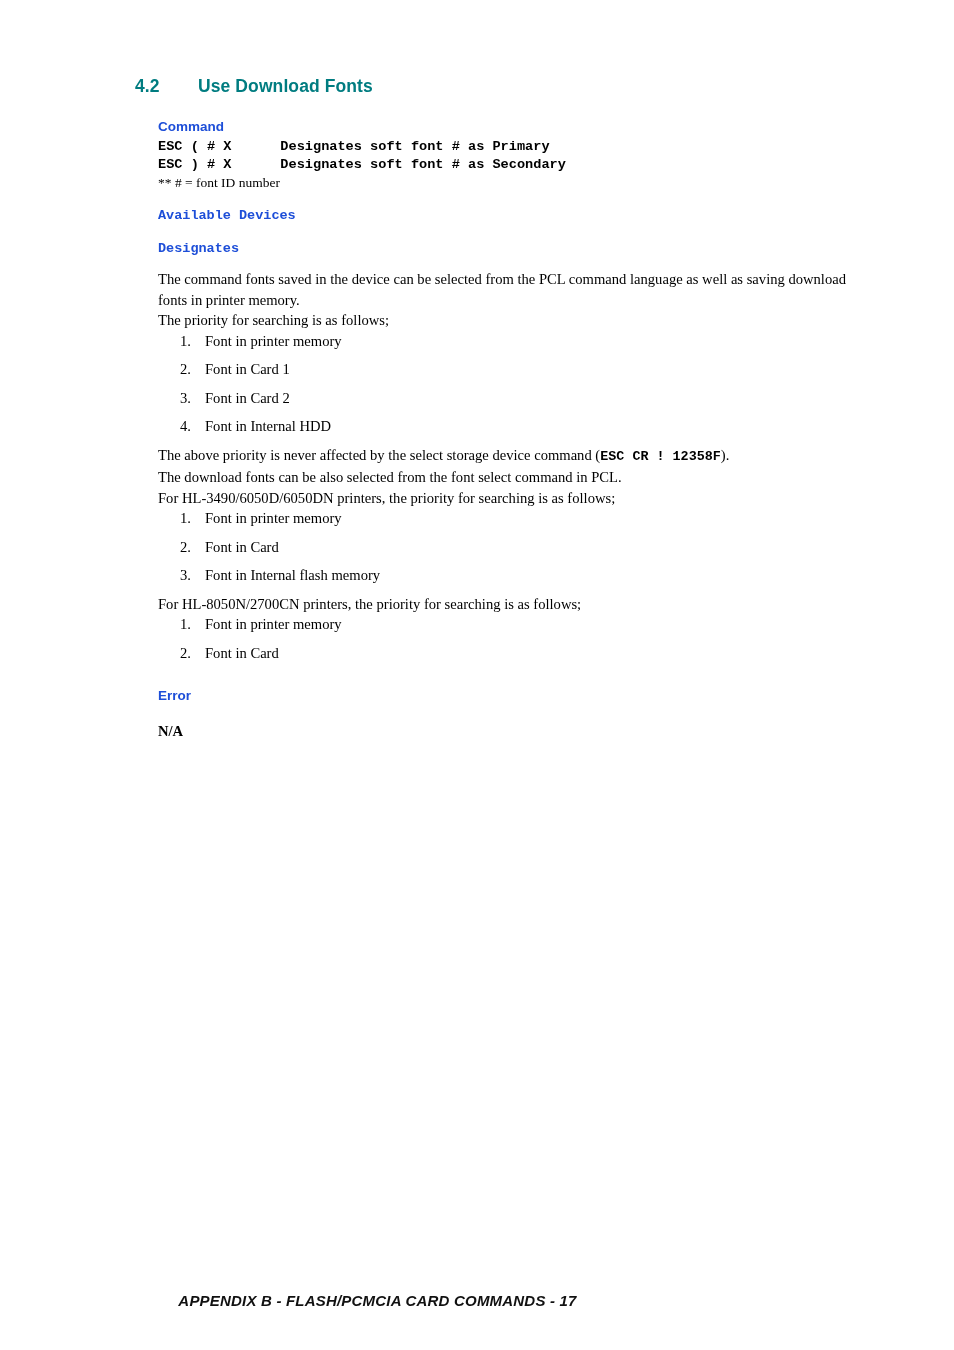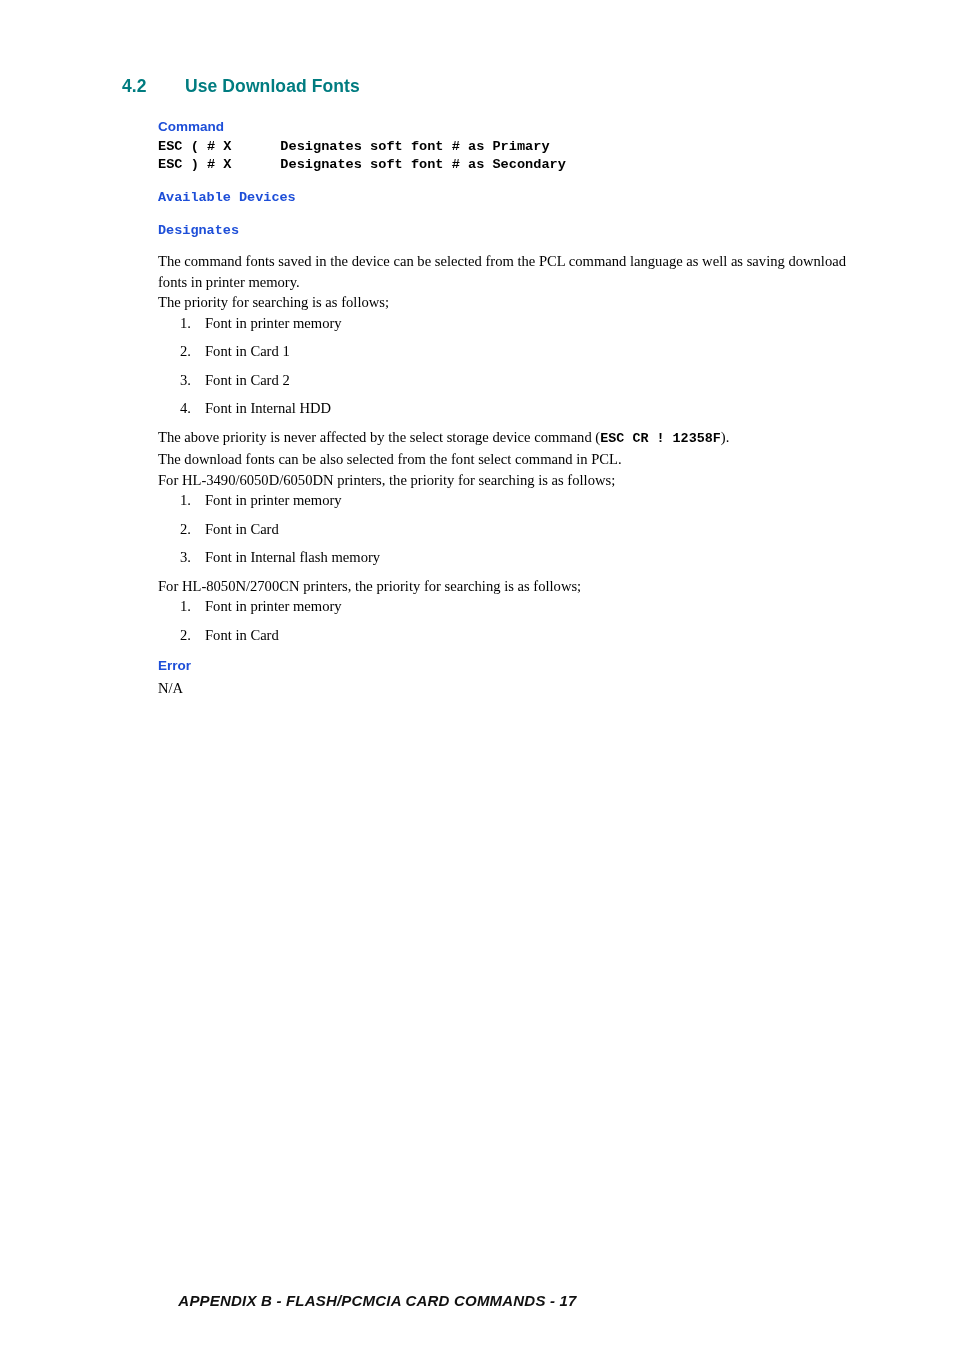--- a/index.html
+++ b/index.html
@@ -20,21 +20,21 @@
     position: absolute;
     top: 0; left: 0;
     width: 954px;
     height: 1350px;
   }
 
   
   .section-heading {
     position: absolute;
     top: 76px;
-    left: 122px;
+    left: 135px;
     display: flex;
     align-items: baseline;
     font-family: "Liberation Sans", sans-serif;
     font-weight: bold;
     font-size: 17.5px;
     color: #007c80;
     letter-spacing: 0.1px;
   }
   .section-heading .sec-num {
     width: 63px;
@@ -142,20 +142,21 @@
   <div class="section-heading">
     <span class="sec-num">4.2</span>
     <span class="sec-title">Use Download Fonts</span>
   </div>
 
   <div class="content">
 
     <div class="sub-heading">Command</div>
     <div class="mono-block">ESC ( # X      Designates soft font # as Primary
 ESC ) # X      Designates soft font # as Secondary</div>
+    <div class="footnote">** # = font ID number</div>
 
     <div class="sub-heading gap-sub">Available Devices</div>
 
     <div class="sub-heading gap-sub">Designates</div>
 
     <p class="body-text" style="margin-top:12px;">The command fonts saved in the device can be selected from the PCL command language as well as saving download fonts in printer memory.</p>
 
     <p class="body-text gap-para">The priority for searching is as follows;</p>
 
     <ol class="num-list gap-list">
@@ -195,20 +196,20 @@
 
     <ol class="num-list gap-list">
       <li>
         <span class="li-num">1.</span><span>Font in printer memory</span>
       </li>
       <li>
         <span class="li-num">2.</span><span>Font in Card</span>
       </li>
     </ol>
 
-    <div class="sub-heading" style="margin-top:12px;">Error</div>
-    <p class="body-text" style="margin-top:4px;">N/A</p>
+    <div class="sub-heading" style="margin-top:24px;">Error</div>
+    <p class="body-text" style="margin-top:17px;font-weight:bold;">N/A</p>
 
   </div>
 
   <div class="footer">APPENDIX B - FLASH/PCMCIA CARD COMMANDS - 17</div>
 
 </div>
 
 </body></html>

